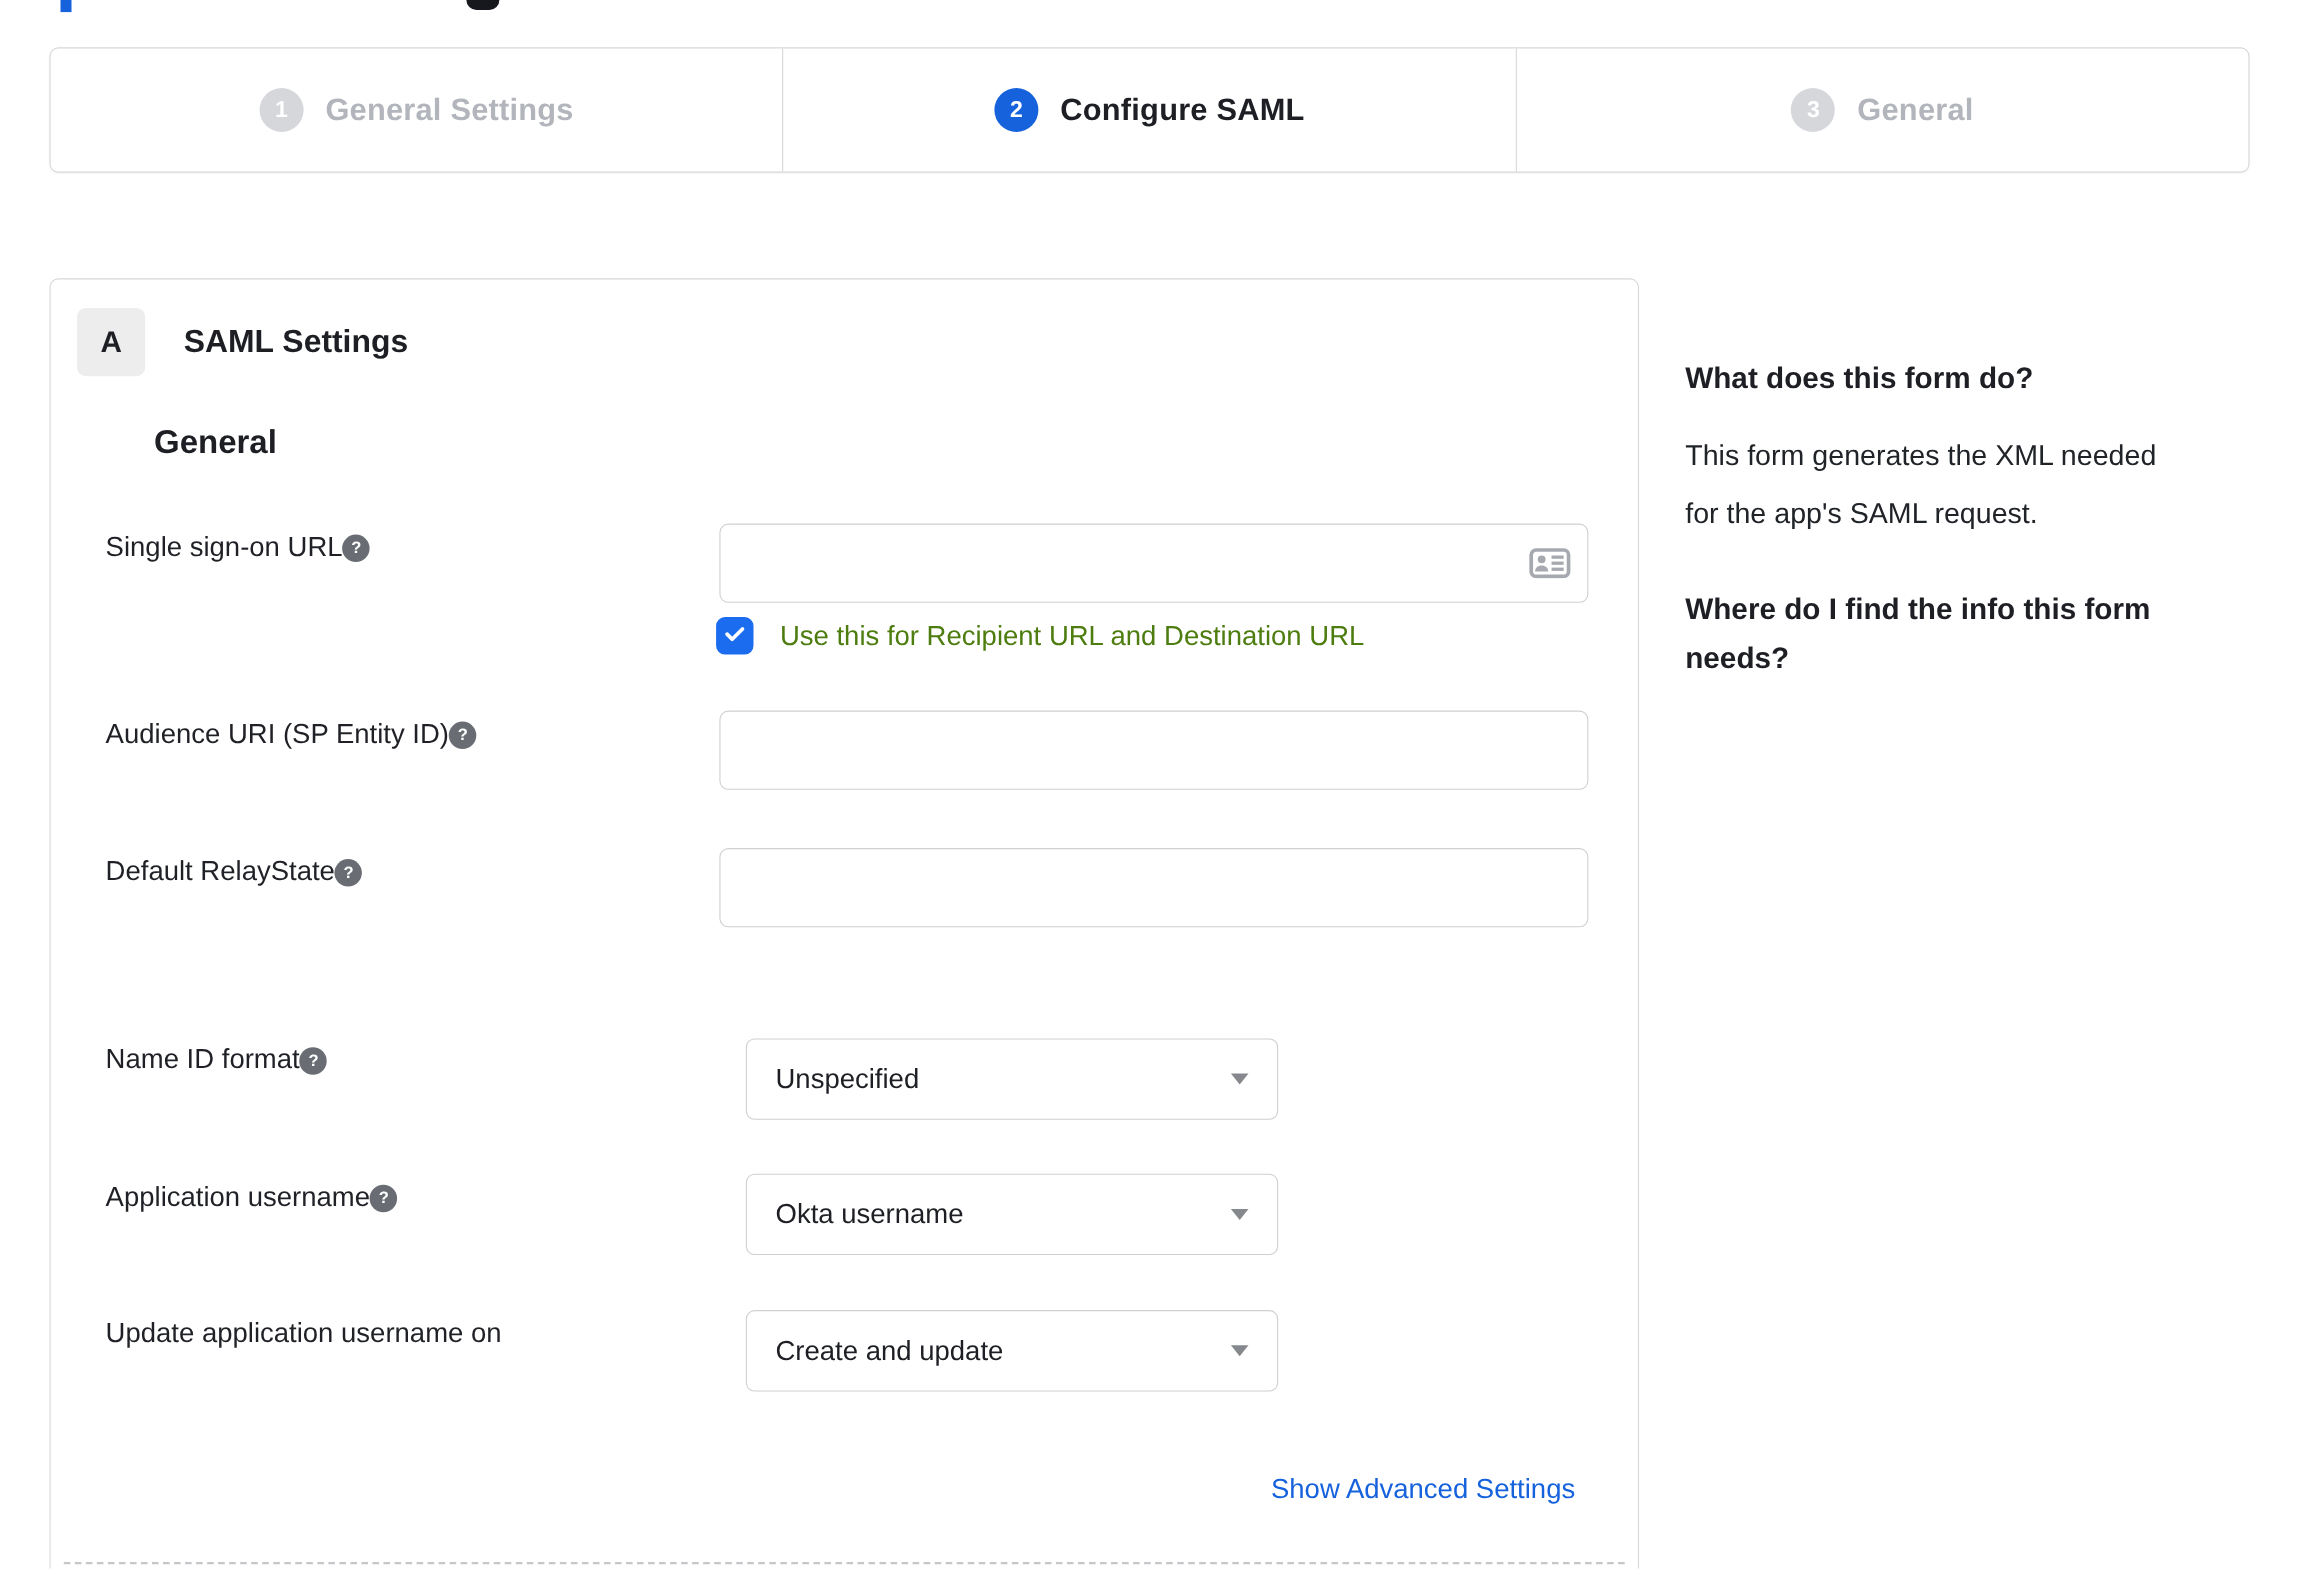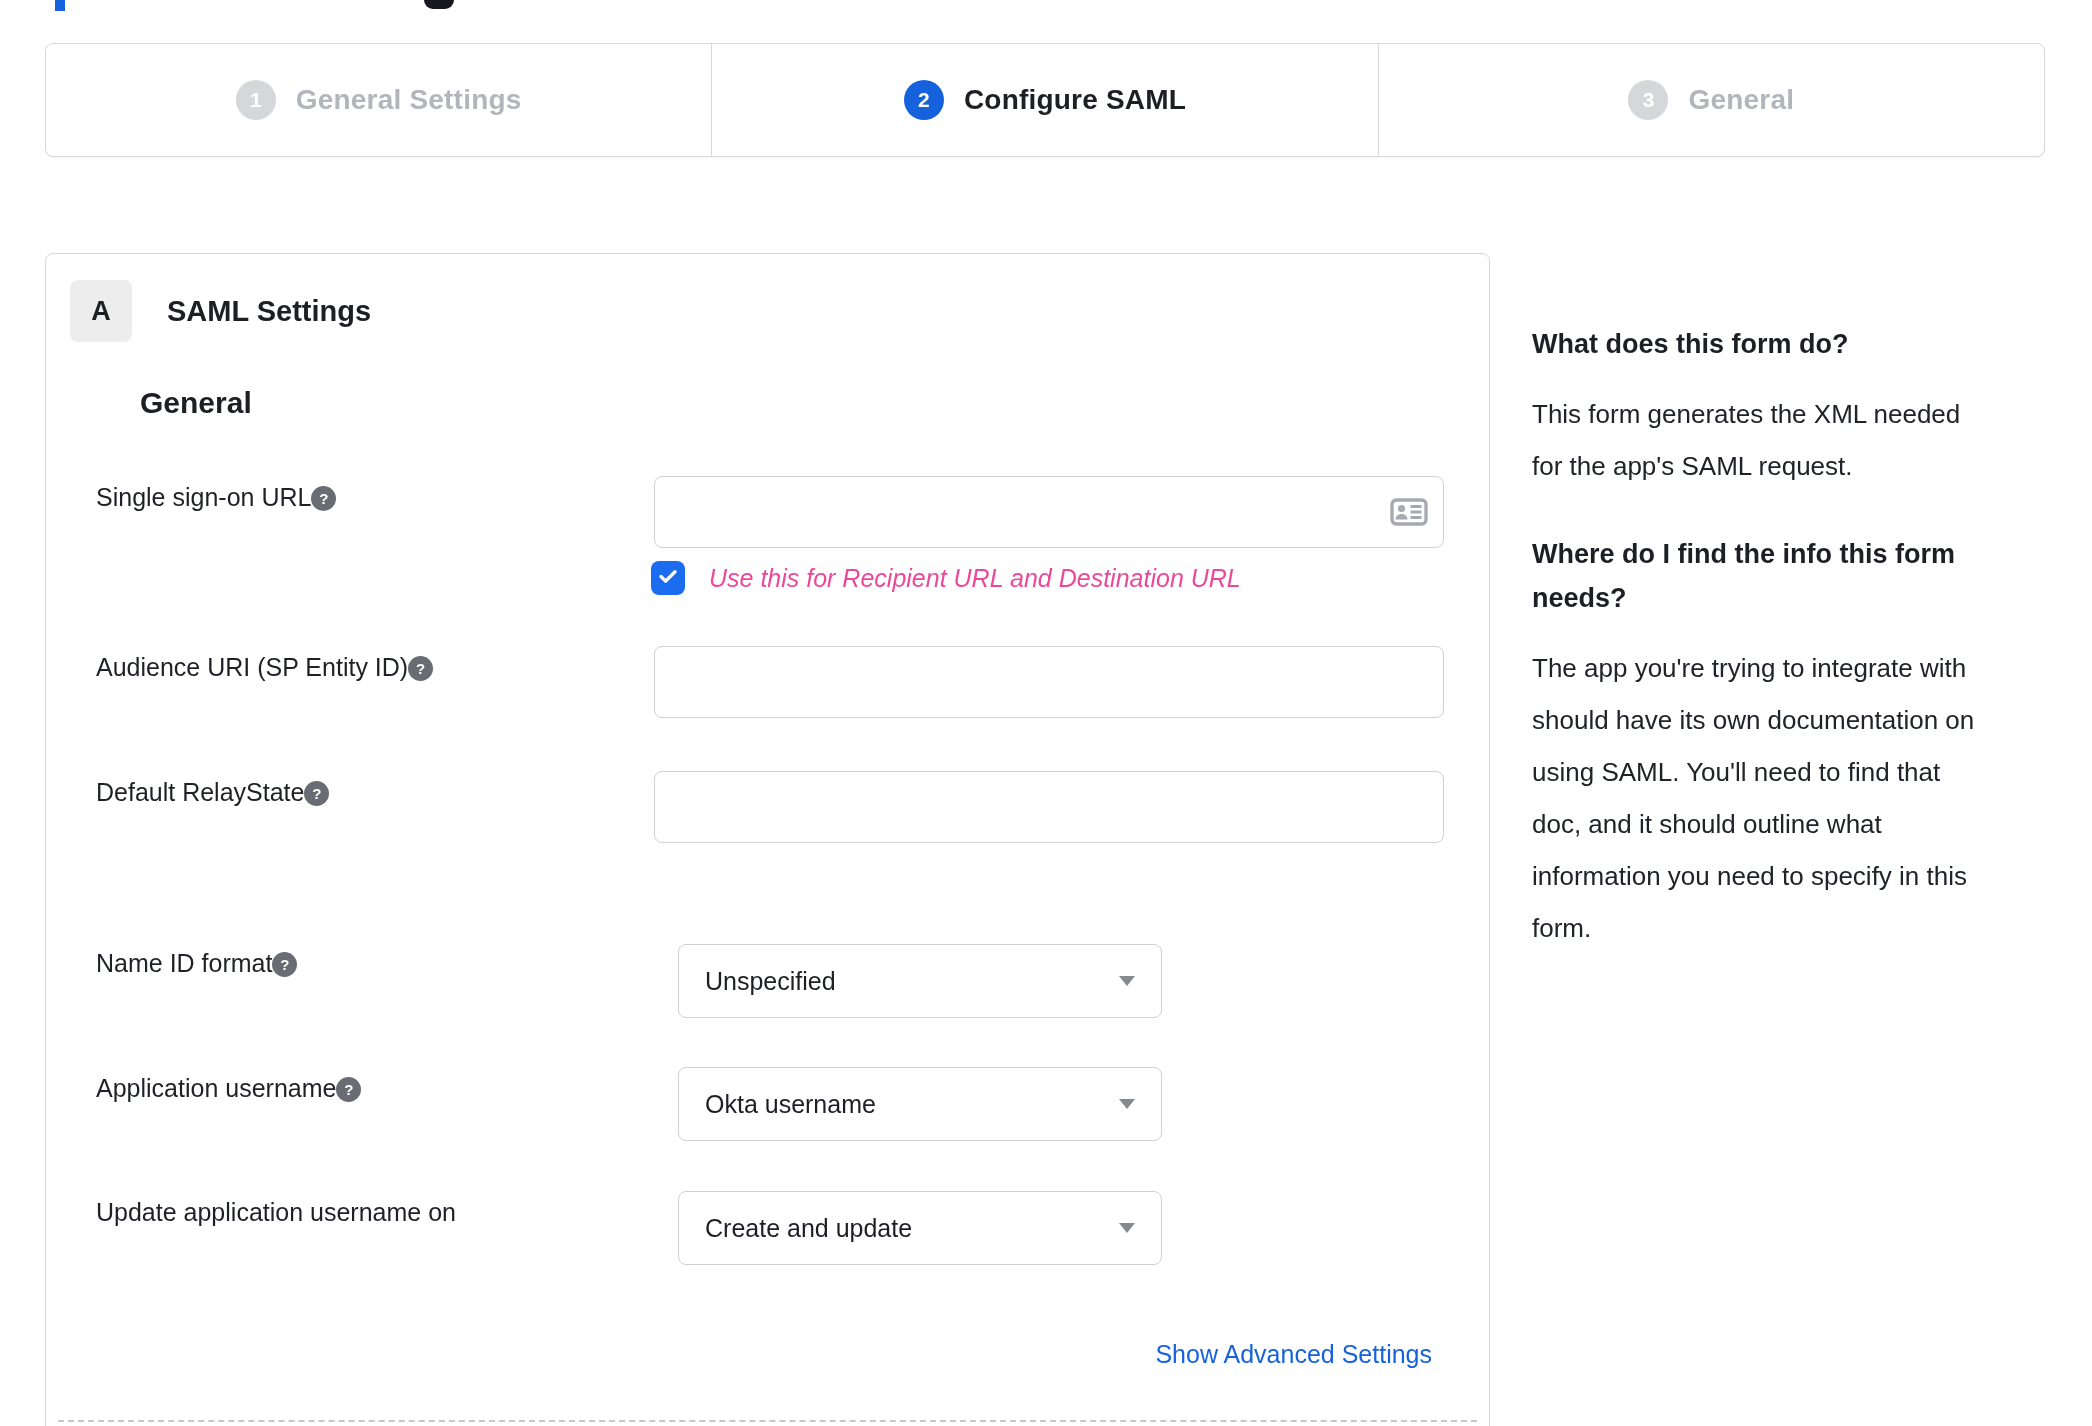--- a/index.html
+++ b/index.html
@@ -78,21 +78,21 @@
   .autofill-icon { position: absolute; right: 16px; top: 22px; pointer-events: none; }
 
   .checkbox-row {
     position: absolute; left: 605px; top: 307px; height: 34px;
     display: flex; align-items: center; gap: 24px;
   }
   .checkbox {
     width: 34px; height: 34px; border-radius: 8px; background: #1c6cf0;
     display: flex; align-items: center; justify-content: center; cursor: pointer;
   }
-  .checkbox-label { font-size: 25px; color: #ec4899; white-space: nowrap; font-style: italic; }
+  .checkbox-label { font-size: 25px; color: #4d7c0f; white-space: nowrap; }
 
   .helper-text {
     position: absolute; left: 608px; font-size: 25px; color: #8f9297; white-space: nowrap;
   }
 
   .select-box {
     position: absolute; left: 608px; width: 484px; height: 74px;
     border: 1px solid #cfd0d4; border-radius: 8px; background: #fff;
     display: flex; align-items: center; padding: 0 50px 0 26px;
     font-size: 25px; color: #1d1f24; cursor: pointer; margin-left: 24px;
@@ -220,19 +220,13 @@
   <a class="advanced-link">Show Advanced Settings</a>
   <div class="dashed-divider"></div>
 </div>
 
 <div class="help-panel">
   <div class="help-title">What does this form do?</div>
   <div class="help-body">This form generates the XML needed
 for the app's SAML request.</div>
   <div class="help-title">Where do I find the info this form
 needs?</div>
-  <div class="help-body">The app you're trying to integrate with
-should have its own documentation on
-using SAML. You'll need to find that
-doc, and it should outline what
-information you need to specify in this
-form.</div>
 </div>
 
 </body></html>

